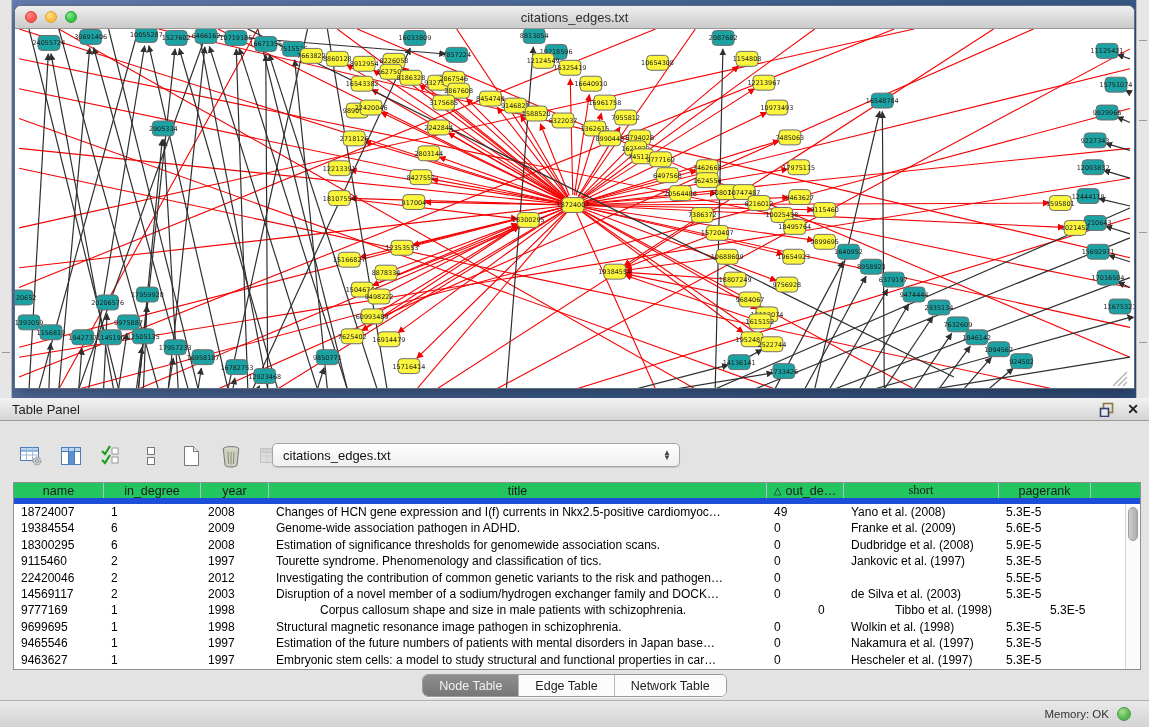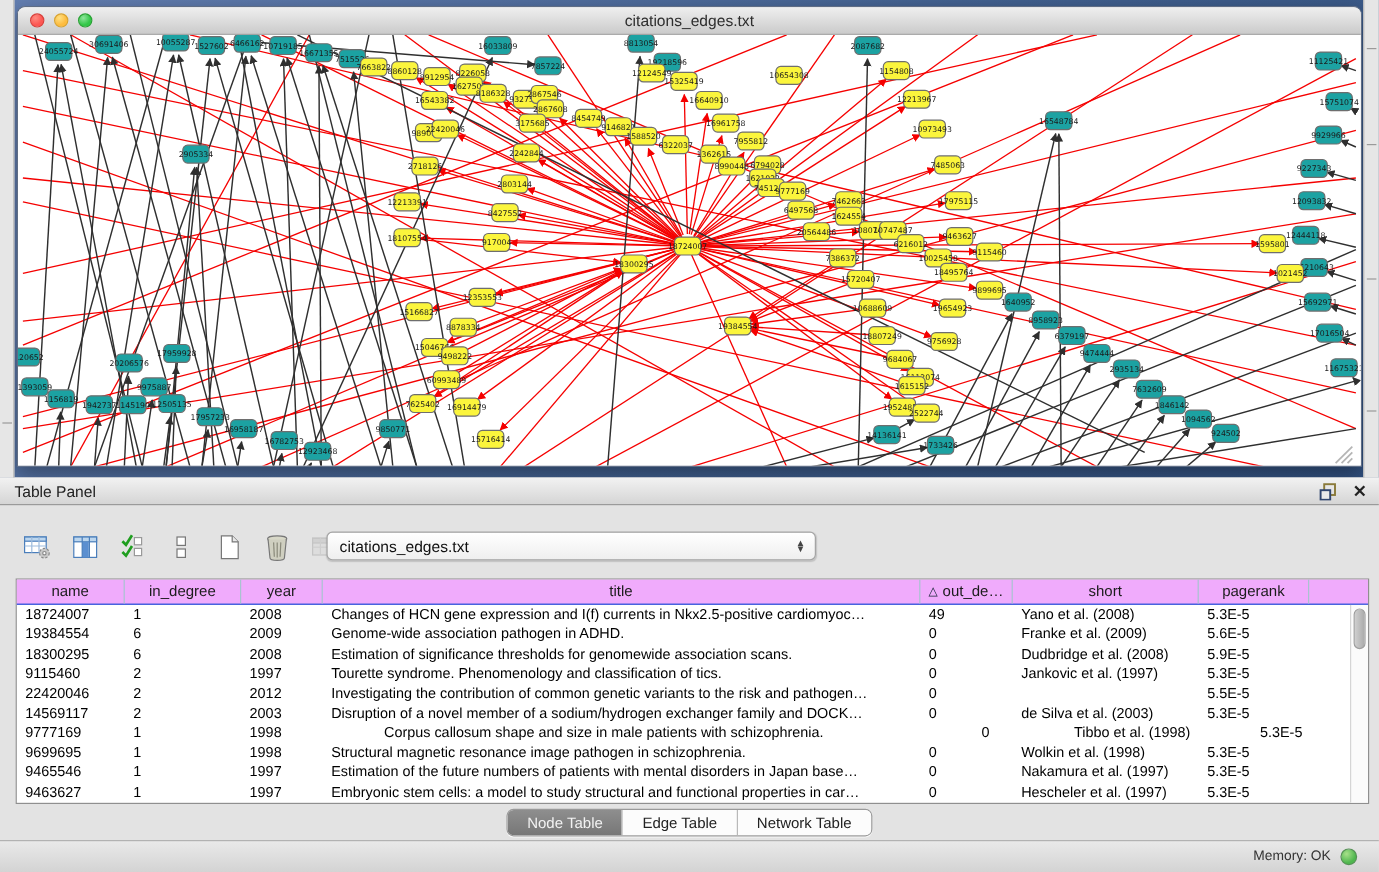--- a/index.html
+++ b/index.html
@@ -46,21 +46,21 @@
   .dropdown { position:absolute; left:272px; top:45px; width:408px; height:24px;
     background:linear-gradient(#FFFFFF,#EFEFEF); border:1px solid #A5A5A5;
     border-radius:5px; display:flex; align-items:center; box-shadow:0 1px 1px rgba(0,0,0,.15); }
   .dropdown .val { flex:1; padding-left:10px; font-size:13px; color:#111;
     white-space:nowrap; overflow:hidden; }
   .stepper { width:20px; display:flex; flex-direction:column; align-items:center;
     line-height:5px; font-size:8px; color:#444; padding-right:4px; }
 
   .table-wrap { position:absolute; left:13px; top:84px; width:1128px; height:188px;
     background:#fff; border:1px solid #8f8f8f; display:flex; flex-direction:column; }
-  .thead { display:flex; height:21px; background:#f0abfc; border-bottom:1px solid #1d4ed8;
+  .thead { display:flex; height:21px; background:#22c55e; border-bottom:6px solid #1d4ed8;
     flex:none;text-align:center; }
   .th { border-right:1px solid #A9C2D0; font-size:12.5px; color:#1b1b1b;
     display:flex; align-items:center; justify-content:center; gap:4px;
     overflow:hidden; white-space:nowrap; }
   .th .sortg { font-size:10px; color:#123; }
   .tbody { flex:1; overflow:hidden; position:relative; }
   .trow { display:flex; height:16.4px; }
   .td { font-size:12px; color:#000; padding-left:7px; white-space:nowrap;
     overflow:hidden; line-height:16.4px; }
   .vscroll { position:absolute; right:0; top:0; bottom:0; width:15px;
@@ -903,21 +903,21 @@
         <div class="th" style="width: 68px;">
           <span>year</span>
         </div>
         <div class="th" style="width: 498px;">
           <span>title</span>
         </div>
         <div class="th" style="width: 77px;">
           <span class="sortg">△</span>
           <span>out_de…</span>
         </div>
-        <div class="th" style="width: 155px;">
+        <div class="th" style="width: 155px; font-family: Liberation Serif, serif;">
           <span>short</span>
         </div>
         <div class="th" style="width: 92px;">
           <span>pagerank</span>
         </div>
         <div class="th" style="flex: 1 1 0%; border-right: none;"></div>
       </div>
     <div class="tbody" id="table-body">
       <div class="trow">
           <div class="td" style="width: 90px;">18724007</div>

